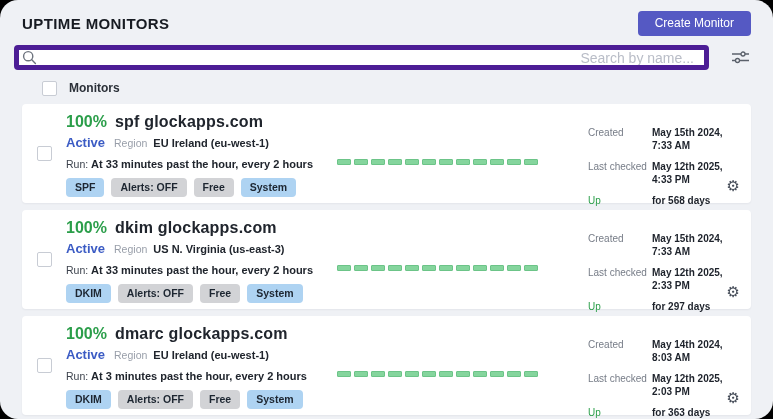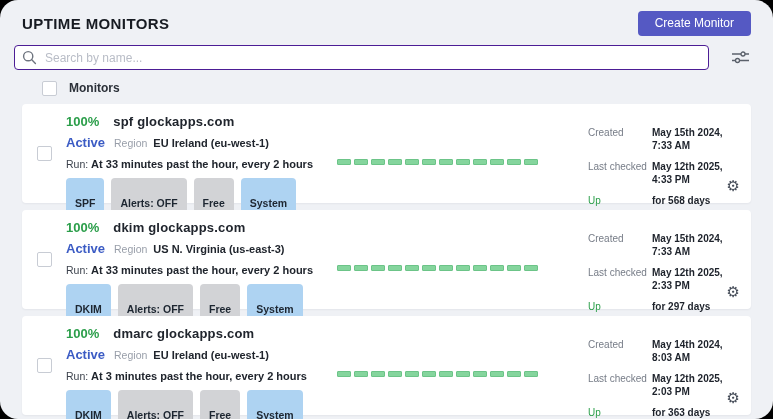--- a/index.html
+++ b/index.html
@@ -7,47 +7,47 @@
   .screen{position:relative;width:773px;height:419px;background:#eff1f5;border-radius:18px;overflow:hidden;box-sizing:border-box;}
 
   
   .topbar{display:flex;justify-content:space-between;align-items:center;padding:10px 22px 0 22px;height:26px;}
   .page-title{font-size:15px;font-weight:700;color:#171b22;letter-spacing:.4px;}
   .create-btn{background:var(--accent,#5559c3);color:#fff;border:none;border-radius:4px;height:25px;padding:0 17px;font-size:12px;font-family:inherit;cursor:pointer;}
 
   
   .searchrow{display:flex;align-items:center;margin:9px 23px 0 14px;}
   .searchbox{position:relative;flex:1;}
-  .searchbox input{width:100%;box-sizing:border-box;height:25px;border:1px solid #4c1d95;border-radius:4px;background:#fff;padding:0 10px 0 30px;font-size:12px;font-family:inherit;color:#333;outline:none;}
+  .searchbox input{width:100%;box-sizing:border-box;height:25px;border:5px solid #4c1d95;border-radius:4px;background:#fff;padding:0 10px 0 30px;font-size:14px;font-family:inherit;color:#333;outline:none;text-align:right;}
   .searchbox input::placeholder{color:#b9bdc7;}
   .search-icon{position:absolute;left:8px;top:5px;width:15px;height:15px;}
   .filter-icon{margin-left:22px;width:19px;height:15px;cursor:pointer;flex:none;}
 
   
   .listheader{display:flex;align-items:center;gap:12px;margin:9px 0 0 42px;height:18px;}
   .listheader .hdr-label{font-size:12px;font-weight:700;color:#2b3038;}
 
   input[type=checkbox]{appearance:none;-webkit-appearance:none;width:15px;height:15px;border:1px solid #c8ccd4;border-radius:2px;background:#fff;margin:0;cursor:pointer;flex:none;}
 
   
   .cards{margin:7px 22px 0 22px;}
   .card{position:relative;background:#fff;border-radius:4px;height:99px;margin-bottom:7px;display:flex;box-shadow:0 1px 2px rgba(16,24,40,.05);}
   .card-check{width:44px;flex:none;display:flex;align-items:center;justify-content:flex-start;padding-left:15px;box-sizing:border-box;}
   .card-main{padding-top:10px;}
-  .row1{display:flex;align-items:baseline;gap:14px;font-size:13px;font-weight:700;line-height:16px;}
+  .row1{display:flex;align-items:baseline;gap:8px;font-size:16px;font-weight:700;line-height:16px;}
   .uptime-pct{color:var(--green,#2b9e4a);}
   .mname{color:#20252d;letter-spacing:.2px;cursor:pointer;}
   .row2{margin-top:5px;display:flex;align-items:baseline;gap:9px;line-height:15px;}
   .status{color:var(--blue,#3b5bc4);font-weight:700;font-size:13px;}
   .region-label{color:#989ea9;font-size:10.5px;}
   .region-value{color:#20252d;font-weight:700;font-size:11px;margin-left:-3px;}
   .row3{margin-top:7px;font-size:10.5px;color:#3c424c;line-height:13px;}
   .run-value{font-weight:700;color:#20252d;font-size:11px;}
   .row4{margin-top:7px;display:flex;gap:7px;}
-  .tag{padding:19px 9px;border-radius:4px;font-size:10.5px;font-weight:600;color:#1d2631;line-height:13px;}
+  .tag{padding:3px 9px;border-radius:4px;font-size:10.5px;font-weight:600;color:#1d2631;line-height:13px;}
   .tag-blue{background:var(--tagblue,#aed3f2);}
   .tag-gray{background:var(--taggray,#d2d3d6);}
 
   .uptime-bar{position:absolute;left:315px;top:55px;display:flex;gap:3px;}
   .seg{width:14px;height:6px;background:var(--bar,#85d59d);border:1px solid var(--barborder,#6cc488);border-radius:1px;box-sizing:border-box;}
 
   .card-info{position:absolute;left:566px;top:22px;right:11px;}
   .info-row{display:flex;margin-bottom:8px;line-height:13px;}
   .info-label{width:64px;flex:none;font-size:10px;color:#767c87;}
   .info-label.up{color:var(--green,#2b9e4a);}

